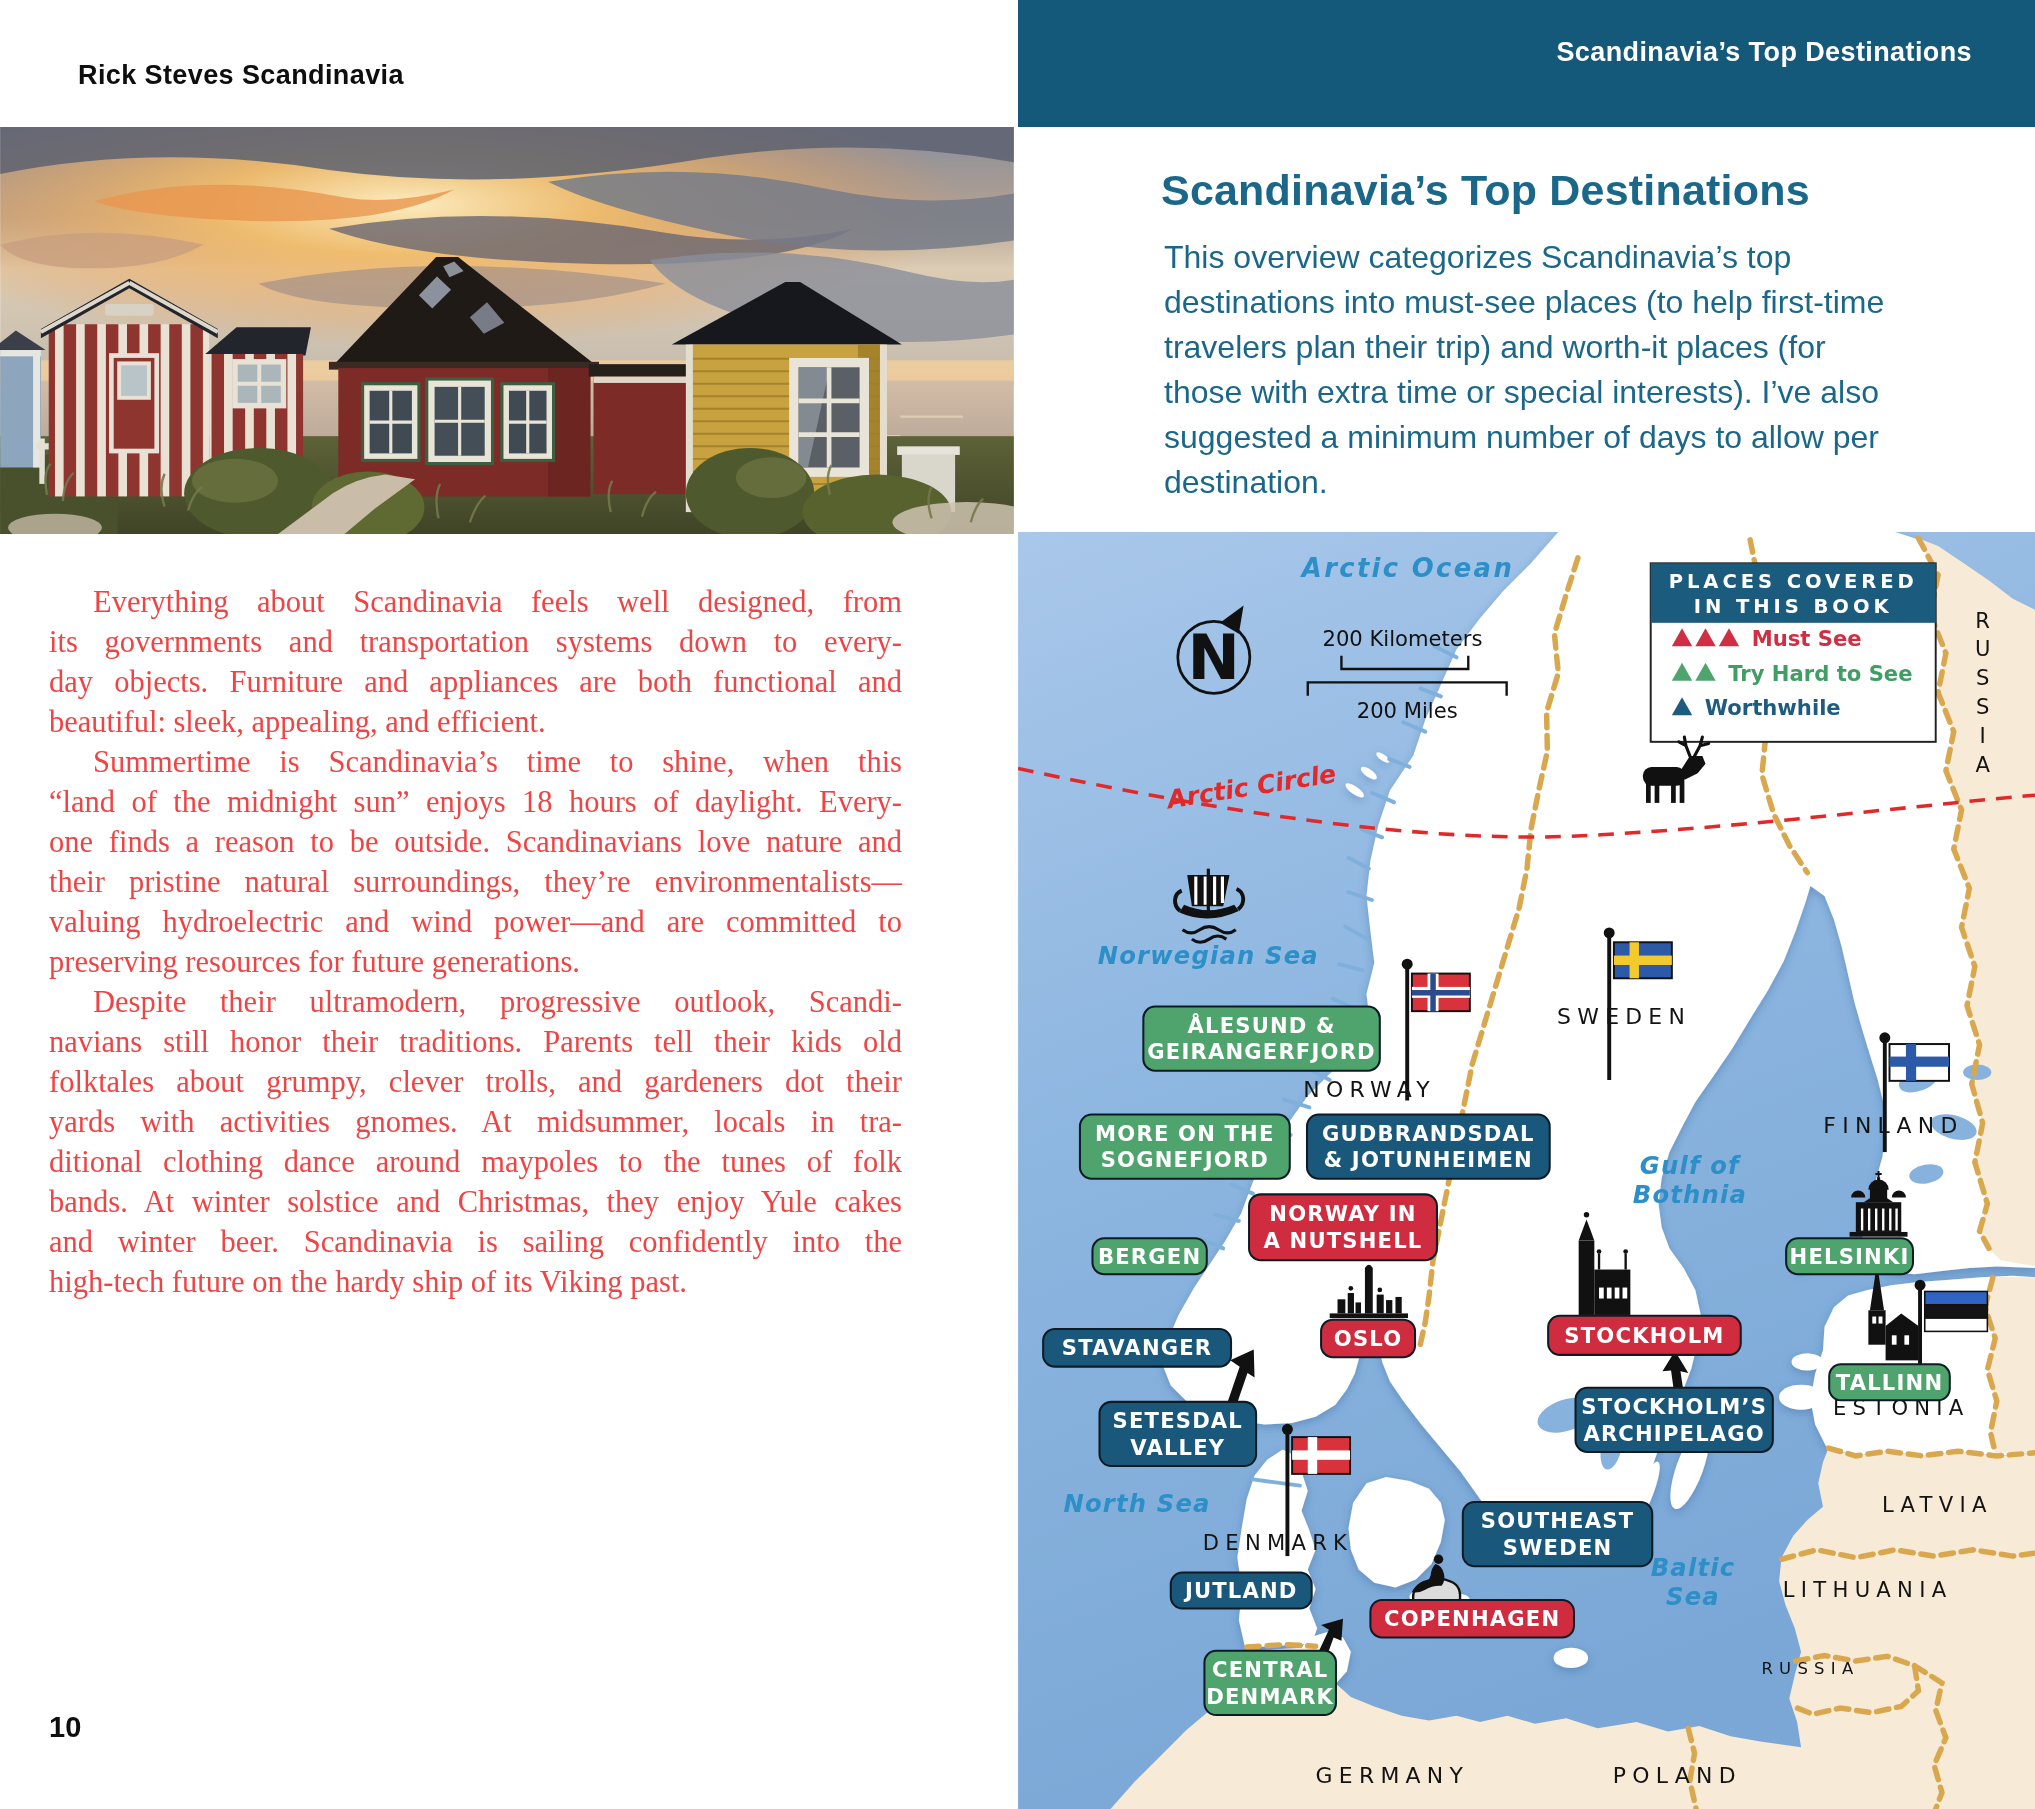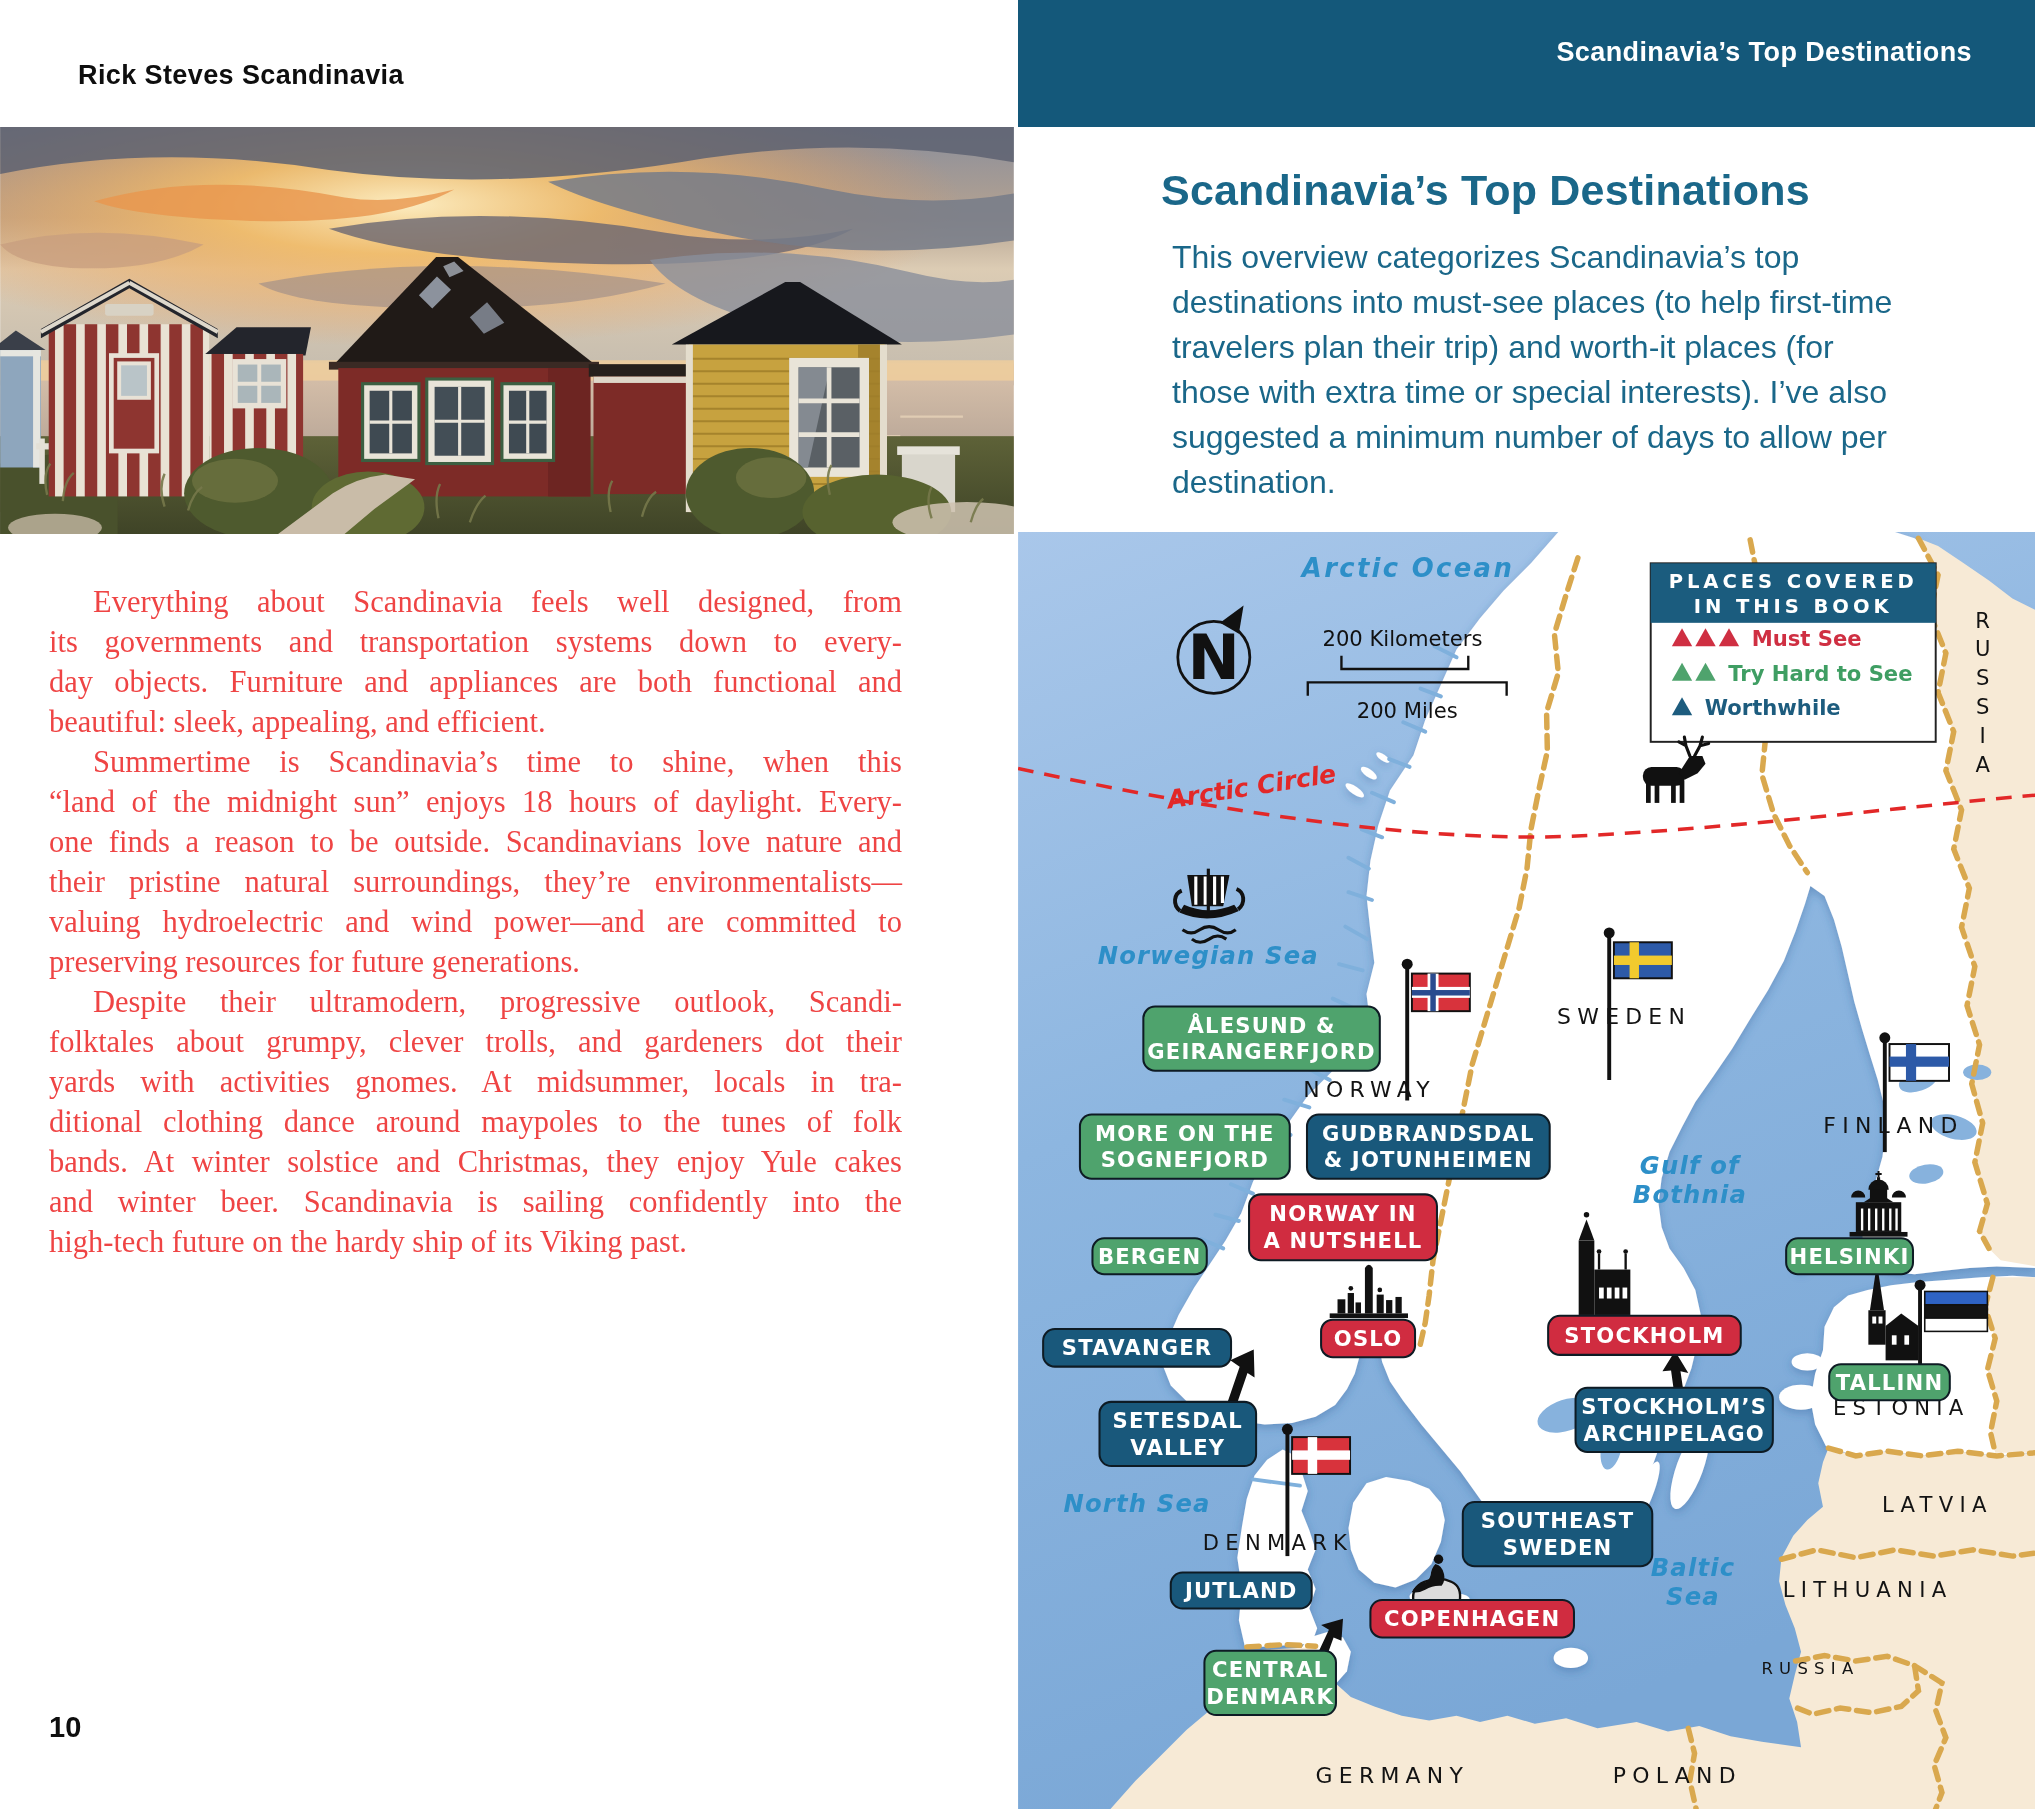--- a/index.html
+++ b/index.html
@@ -13,21 +13,21 @@
              font-family:"Liberation Serif",serif;font-size:30.5px;line-height:40px;color:#ef4444;}
   .body-text .line{text-align:justify;text-align-last:justify;}
   .body-text .line.first{text-indent:44px;}
   .body-text .line.last{text-align-last:left;}
   .pageno{position:absolute;left:49px;top:1711px;font-size:29px;font-weight:bold;color:#0e0e0e;}
   
   .band{position:absolute;left:1018px;top:0;width:1018px;height:127px;background:#14587a;
         display:flex;align-items:center;justify-content:flex-end;box-sizing:border-box;padding-right:64px;padding-bottom:22px;}
   .band span{color:#ffffff;font-size:27px;font-weight:bold;letter-spacing:0.4px;}
   .title{position:absolute;left:1161px;top:166px;margin:0;font-size:43px;font-weight:bold;color:#1a6789;letter-spacing:0.2px;}
-  .intro{position:absolute;left:1164px;top:235px;width:838px;font-size:32px;line-height:45px;color:#1a6789;margin-left:8px;}
+  .intro{position:absolute;left:1164px;top:235px;width:838px;font-size:32px;line-height:45px;color:#1a6789;}
   .map-wrap{position:absolute;left:1018px;top:532px;width:1018px;height:1277px;}
   .map-wrap svg{display:block;}
 </style>
 </head>
 <body>
 
 <div class="spread">
 
   <section>
     <div class="run-head">Rick Steves Scandinavia</div>
@@ -183,20 +183,21 @@
         <div class="line">its governments and transportation systems down to every-</div>
         <div class="line">day objects. Furniture and appliances are both functional and</div>
         <div class="line last">beautiful: sleek, appealing, and efficient.</div>
         <div class="line first">Summertime is Scandinavia’s time to shine, when this</div>
         <div class="line">“land of the midnight sun” enjoys 18 hours of daylight. Every-</div>
         <div class="line">one finds a reason to be outside. Scandinavians love nature and</div>
         <div class="line">their pristine natural surroundings, they’re environmentalists—</div>
         <div class="line">valuing hydroelectric and wind power—and are committed to</div>
         <div class="line last">preserving resources for future generations.</div>
         <div class="line first">Despite their ultramodern, progressive outlook, Scandi-</div>
+        <div class="line">navians still honor their traditions. Parents tell their kids old</div>
         <div class="line">folktales about grumpy, clever trolls, and gardeners dot their</div>
         <div class="line">yards with activities gnomes. At midsummer, locals in tra-</div>
         <div class="line">ditional clothing dance around maypoles to the tunes of folk</div>
         <div class="line">bands. At winter solstice and Christmas, they enjoy Yule cakes</div>
         <div class="line">and winter beer. Scandinavia is sailing confidently into the</div>
         <div class="line last">high-tech future on the hardy ship of its Viking past.</div>
       </div>
     <div class="pageno">10</div>
   </section>
 

